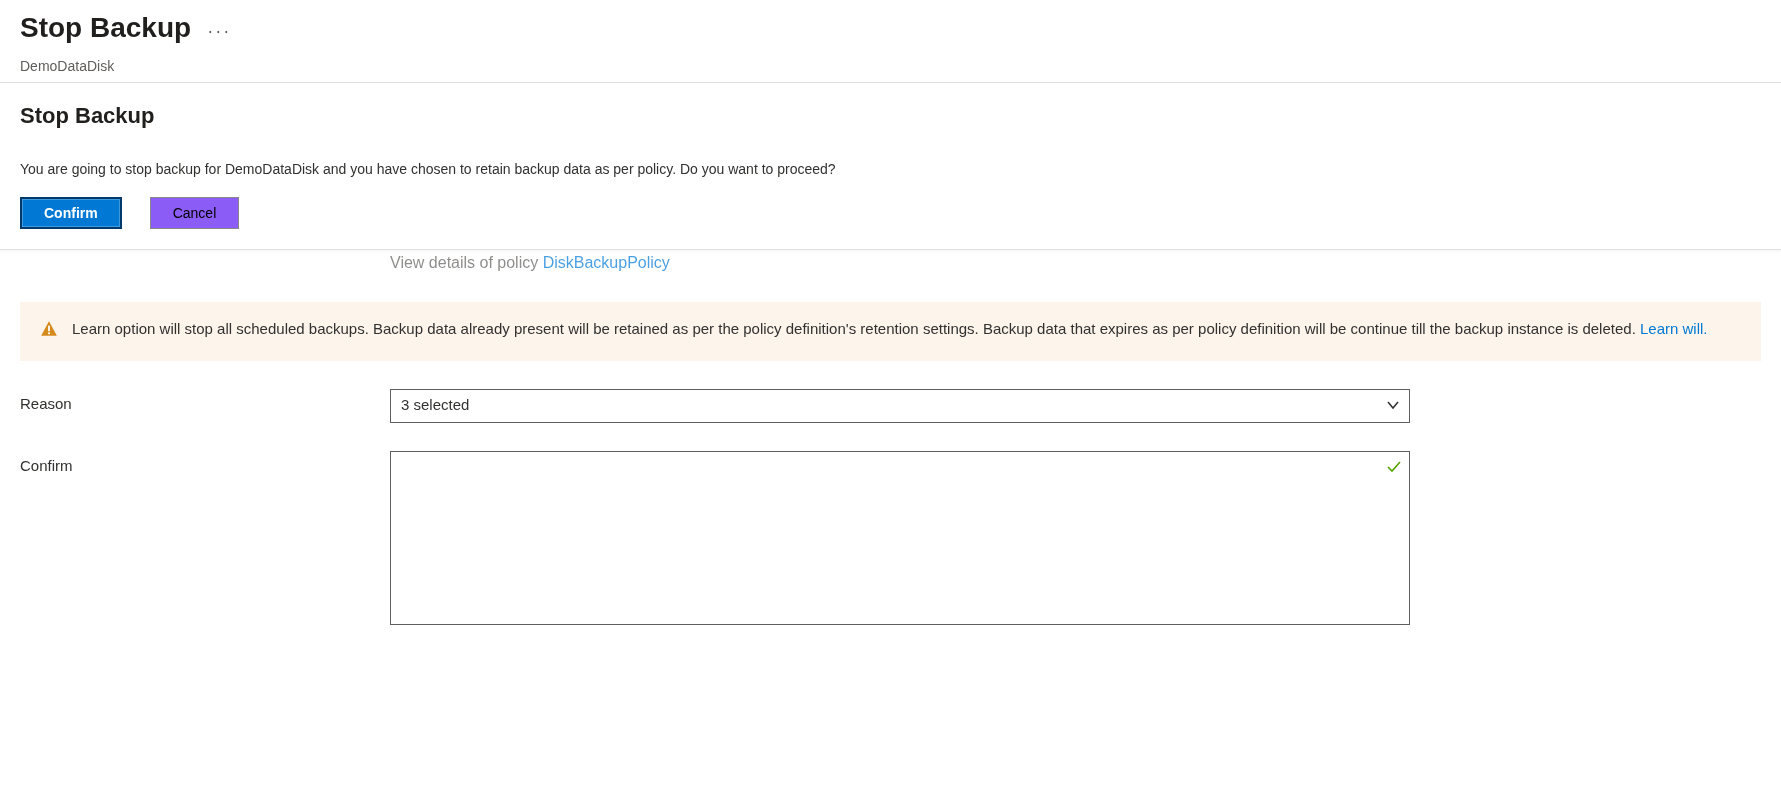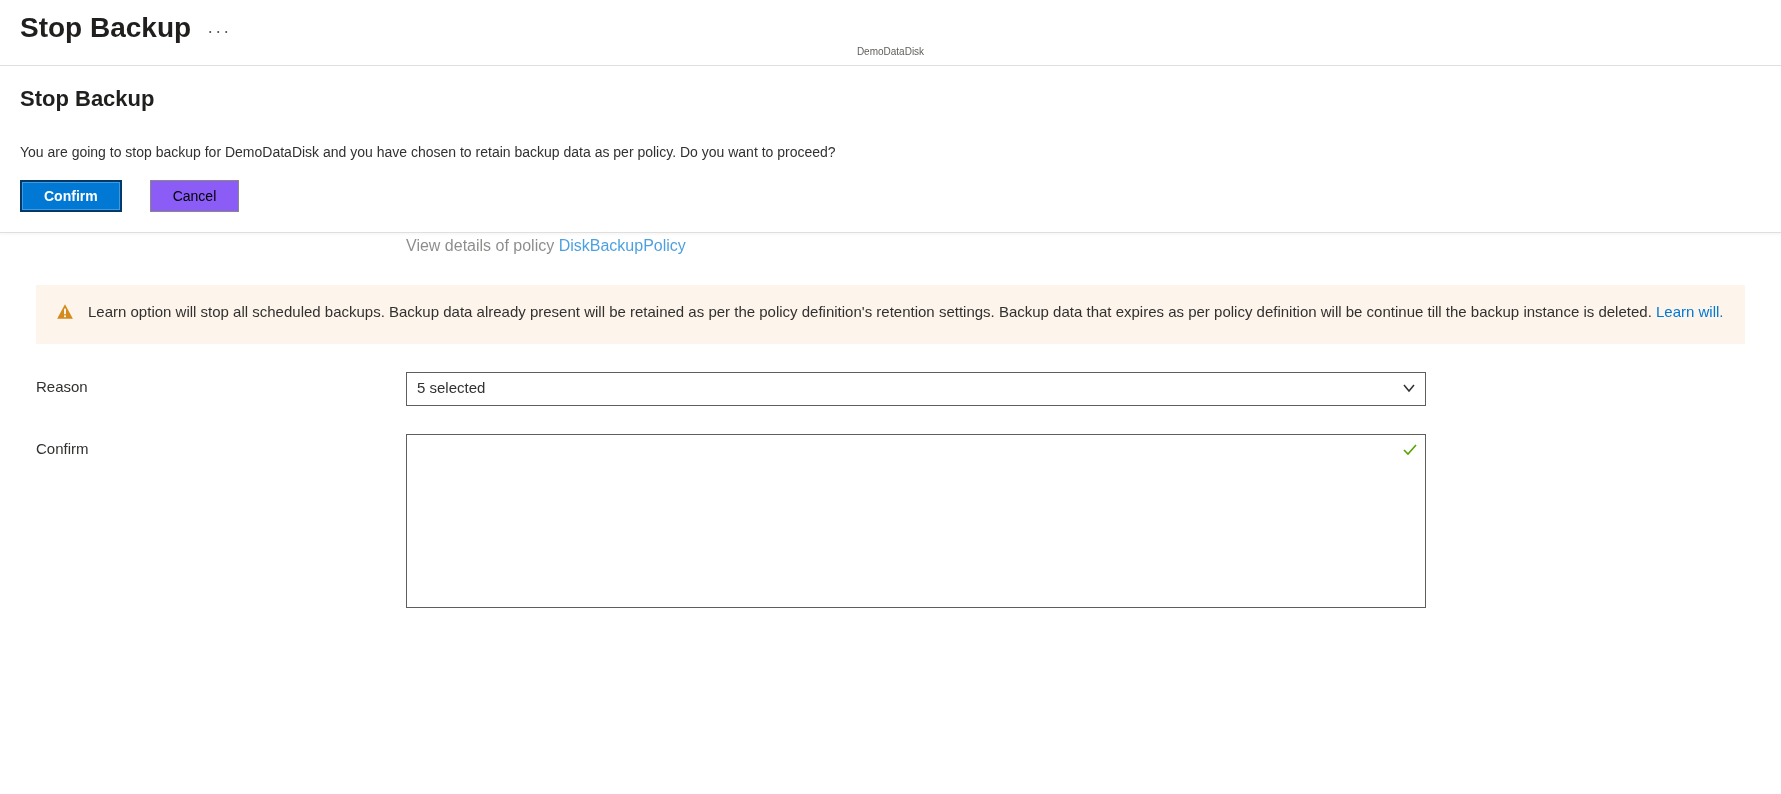--- a/index.html
+++ b/index.html
@@ -28,24 +28,23 @@
       color: #201f1e;
     }
     .dots {
       color: #605e5c;
       font-size: 18px;
       letter-spacing: 2px;
       cursor: pointer;
       padding-top: 6px;
     }
     .page-subtitle {
-      font-size: 10px;
+      font-size: 14px;
       color: #605e5c;
-      margin-top: 2px;
-      text-align: center;
+      margin-top: 14px;
     }
     .confirm-section {
       padding: 20px;
       border-bottom: 1px solid #e1dfdd;
       box-shadow: 0 2px 2px rgba(0,0,0,0.03);
     }
     .confirm-title {
       font-size: 22px;
       font-weight: 600;
       color: #201f1e;
@@ -70,21 +69,21 @@
       font-family: inherit;
     }
     .btn-primary {
       background: #0078d4;
       color: #ffffff;
       border: 2px solid #003a6b;
       font-weight: 600;
       box-shadow: inset 0 0 0 1px #ffffff40;
     }
     .content-area {
-      padding: 0 36px;
+      padding: 0 20px;
     }
     .policy-line {
       margin-left: 370px;
       margin-top: 4px;
       font-size: 16px;
       color: #605e5c;
       opacity: 0.7;
     }
     .policy-link {
       color: #0078d4;
@@ -198,21 +197,21 @@
       </svg>
     </span>
     <div class="warning-text">
       <span>Learn option will stop all scheduled backups. Backup data already present will be retained as per the policy definition's retention settings. Backup data that expires as per policy definition will be continue till the backup instance is deleted. </span><a class="learn-more">Learn will.</a>
     </div>
   </div>
 
   <div class="form-row">
     <div class="form-label">Reason</div>
     <div class="form-control-wrap">
-      <div class="select-box" role="combobox">5 selected</div>
+      <div class="select-box" role="combobox">3 selected</div>
       <span class="select-chevron">
         <svg width="14" height="14" viewBox="0 0 14 14">
           <path d="M2 4 L7 10 L12 4" stroke="#323130" stroke-width="1.5" fill="none"></path>
         </svg>
       </span>
     </div>
   </div>
 
   <div class="form-row">
     <div class="form-label">Confirm</div>

